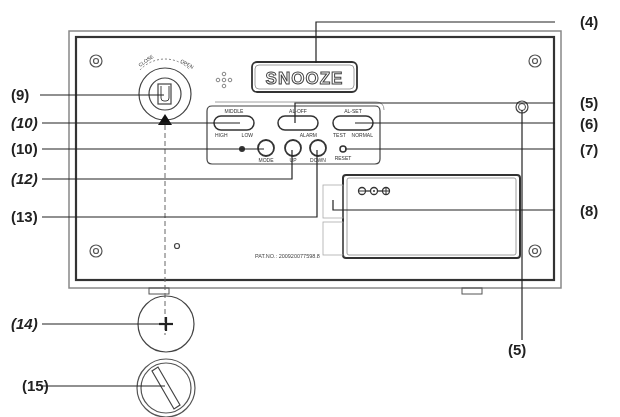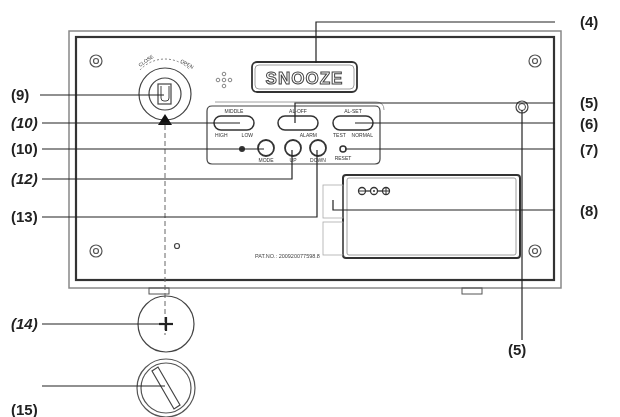--- a/index.html
+++ b/index.html
@@ -177,14 +177,14 @@
 <div class="callout" style="left:580px; top:95px;">(5)</div>
 <div class="callout" style="left:580px; top:116px;">(6)</div>
 <div class="callout" style="left:580px; top:142px;">(7)</div>
 <div class="callout" style="left:580px; top:203px;">(8)</div>
 <div class="callout" style="left:11px; top:87px;">(9)</div>
 <div class="callout" style="left:11px; top:115px;font-style:italic;">(10)</div>
 <div class="callout" style="left:11px; top:141px;">(10)</div>
 <div class="callout" style="left:11px; top:171px;font-style:italic;">(12)</div>
 <div class="callout" style="left:11px; top:209px;">(13)</div>
 <div class="callout" style="left:11px; top:316px;font-style:italic;">(14)</div>
-<div class="callout" style="left:11px; top:378px;margin-top:24px;">(15)</div>
+<div class="callout" style="left:22px; top:378px;">(15)</div>
 <div class="callout" style="left:508px; top:342px;">(5)</div>
 
 </body></html>

